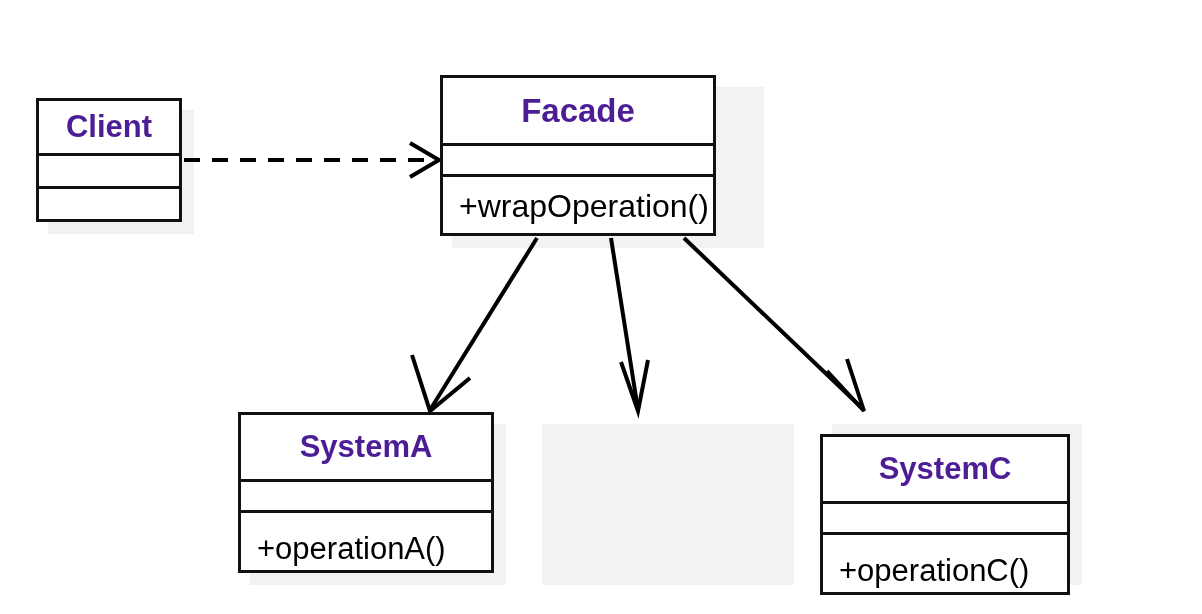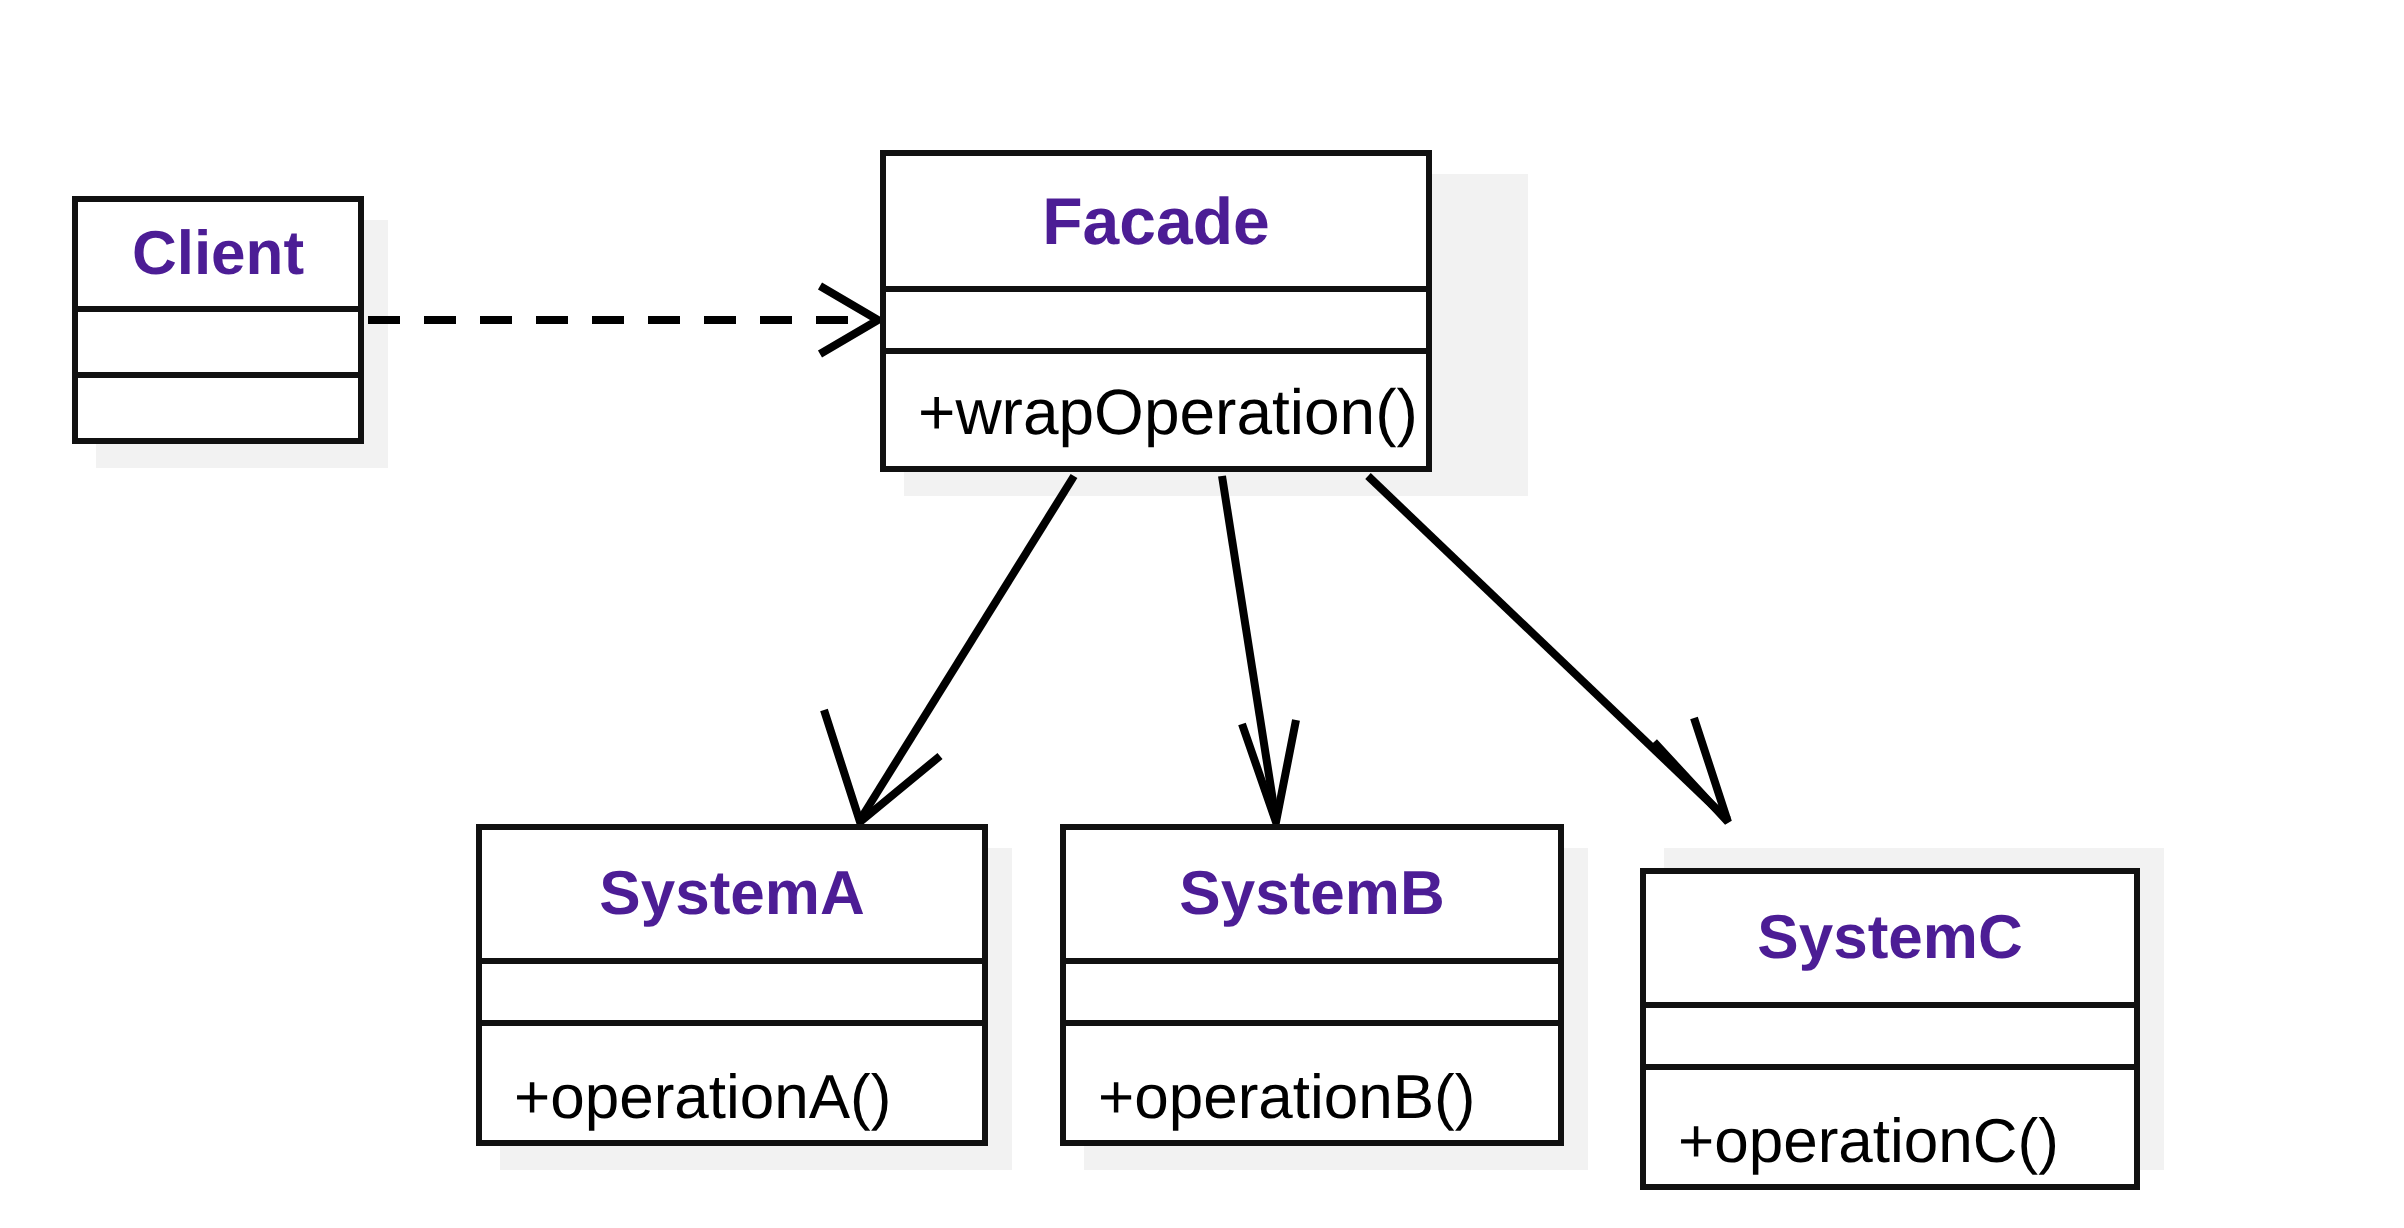--- a/index.html
+++ b/index.html
@@ -153,27 +153,20 @@
   </div>
 
   <div class="uml-class box-sys box-sysA">
     <div class="uml-title">SystemA</div>
     <div class="uml-divider"></div>
     <div class="uml-compartment attrs"></div>
     <div class="uml-divider"></div>
     <div class="uml-compartment ops">+operationA()</div>
   </div>
 
-  <div class="uml-class box-sys box-sysB">
-    <div class="uml-title">SystemB</div>
-    <div class="uml-divider"></div>
-    <div class="uml-compartment attrs"></div>
-    <div class="uml-divider"></div>
-    <div class="uml-compartment ops">+operationB()</div>
-  </div>
 
   <div class="uml-class box-sys box-sysC">
     <div class="uml-title">SystemC</div>
     <div class="uml-divider"></div>
     <div class="uml-compartment attrs"></div>
     <div class="uml-divider"></div>
     <div class="uml-compartment ops">+operationC()</div>
   </div>
 
 </div>

